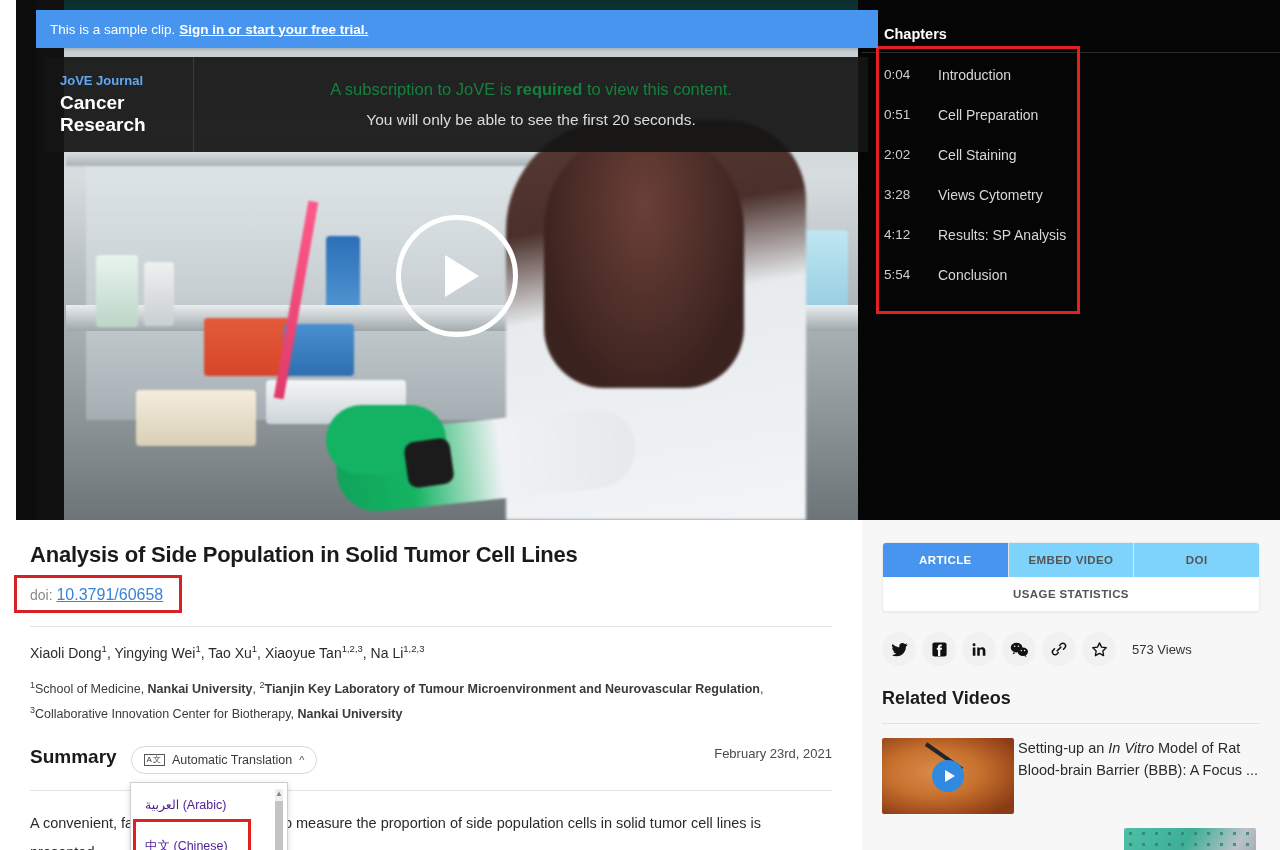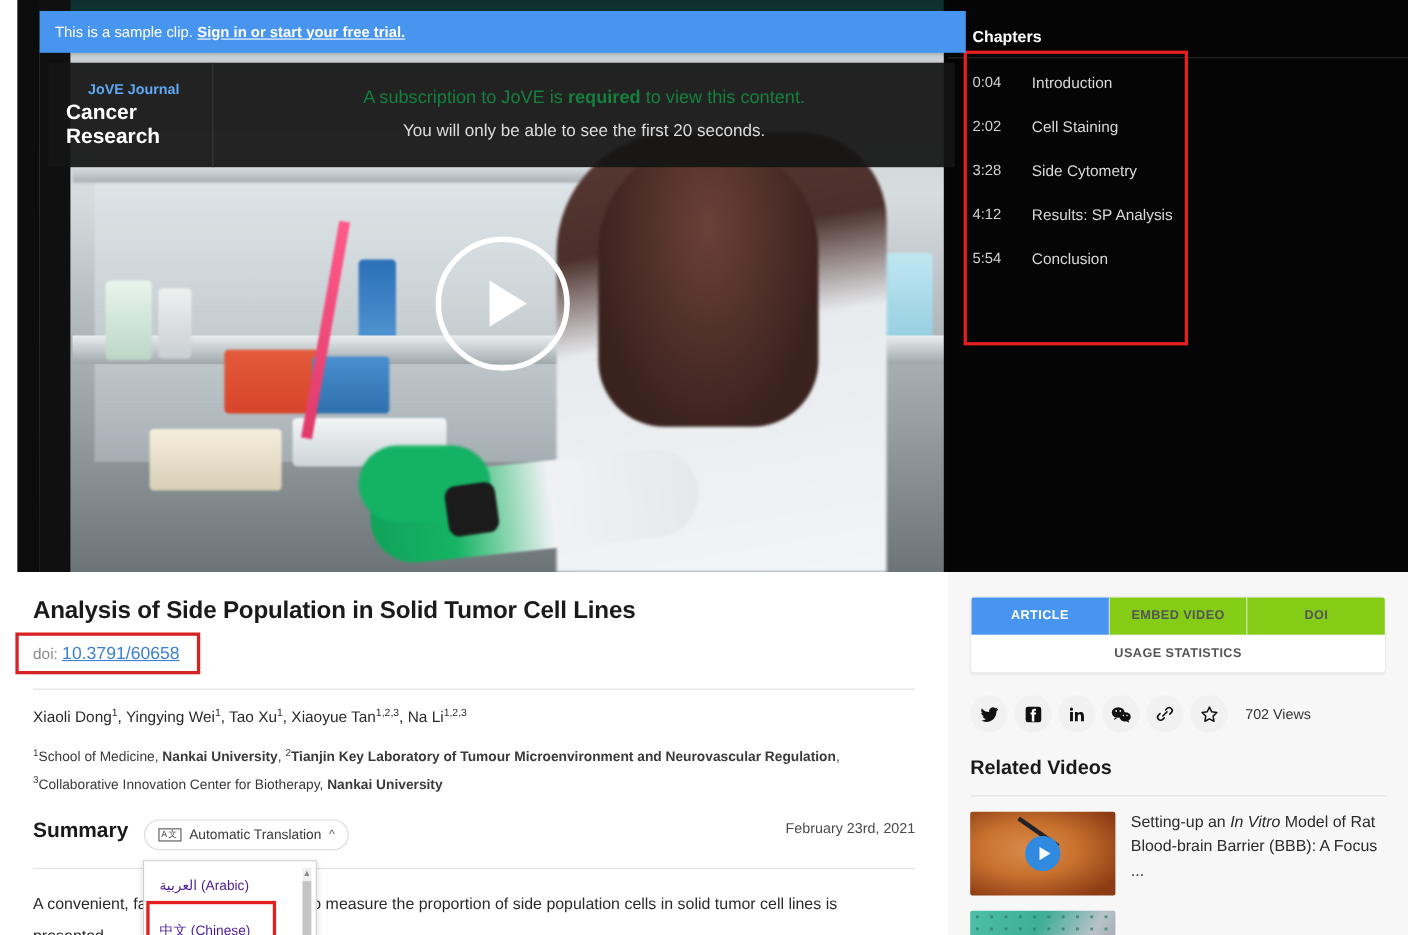--- a/index.html
+++ b/index.html
@@ -95,21 +95,21 @@
 
   
   .sub-overlay {
     position: absolute; left: 28px; top: 57px; width: 824px; height: 95px;
     background: rgba(20,20,20,.93); display: flex; align-items: center; z-index: 7;
   }
   .sub-left {
     width: 150px; height: 95px; display:flex; flex-direction: column;
     justify-content: center; padding-left: 16px; border-right: 1px solid #3a3a3a;
   }
-  .sub-journal { color:#5fa8f5; font-size: 13px; font-weight: bold; margin-bottom: 4px; margin-left: 20px; }
+  .sub-journal { color:#5fa8f5; font-size: 13px; font-weight: bold; margin-bottom: 4px; }
   .sub-title { color:#fff; font-size: 19px; font-weight: bold; }
   .sub-right { flex:1; display:flex; flex-direction: column; align-items:center; justify-content:center; gap:12px; }
   .sub-line1 { color:#15803d; font-size: 16.5px; }
   .sub-line1 b { font-weight: bold; }
   .sub-line2 { color:#dcdcdc; font-size: 15.5px; }
 
   
   .play-btn {
     position: absolute; left: 380px; top: 215px; width: 122px; height: 122px;
     border: 5px solid #fff; border-radius: 50%; z-index: 6;
@@ -201,40 +201,40 @@
     background: #f7f7f7; padding: 22px 20px 0 20px; overflow:hidden;
   }
   .tabs {
     background:#fff; border-radius: 4px; overflow:hidden;
     box-shadow: 0 1px 2px rgba(0,0,0,.06); border:1px solid #ececec;
   }
   .tabs-row1 { display:flex; }
   .tab {
     flex:1; height: 34px; display:flex; align-items:center; justify-content:center;
     font-size: 11.5px; font-weight: bold; letter-spacing:.4px; color:#555;
-    background:#84cc16; border-right:1px solid #e4e4e4; cursor:pointer;
+    background:#7dd3fc; border-right:1px solid #e4e4e4; cursor:pointer;
   }
   .tab:last-child { border-right: none; }
   .tab.active { background:#4895ef; color:#fff; }
   .tab-wide {
     height: 34px; display:flex; align-items:center; justify-content:center;
     font-size: 11.5px; font-weight: bold; letter-spacing:.4px; color:#555;
     background:#fff; cursor:pointer;
   }
 
   .social-row { display:flex; align-items:center; margin-top: 20px; gap: 6px; }
   .soc {
     width: 34px; height: 34px; border-radius:50%; background:#f1f1f1;
     display:flex; align-items:center; justify-content:center; cursor:pointer;
   }
   .views { margin-left: 10px; font-size: 13px; color:#333; }
 
   .rel-head { margin-top: 22px; font-size: 18px; font-weight: bold; color:#1a1a1a; }
   .rel-hr { height:1px; background:#e2e2e2; margin-top: 14px; }
-  .rel-item { display:flex; align-items:flex-start; gap: 14px; margin-top: 14px; cursor:pointer; }
+  .rel-item { display:flex; align-items:flex-start; gap: 4px; margin-top: 14px; cursor:pointer;justify-content:flex-end; }
   .rel-thumb {
     position:relative; width: 132px; height: 76px; flex:0 0 132px; border-radius:2px; overflow:hidden;
   }
   .rel-thumb.t1 { background: radial-gradient(ellipse at 40% 45%, #d98b4a 0%, #c8712f 40%, #8c3c14 85%); }
   .rel-thumb.t2 { background: linear-gradient(120deg,#4ec0a8 0%, #3fae96 40%, #b9c2c8 70%, #8d959b 100%); }
   .rel-thumb .needle {
     position:absolute; left: 44px; top: 4px; width: 44px; height: 4px;
     background:#22242a; transform: rotate(35deg); transform-origin: left center;
   }
   .rel-thumb .dots {
@@ -310,26 +310,30 @@
 
   <div class="chapters-panel">
     <div class="chapters-head">Chapters</div>
     <div class="chapters-rule"></div>
     <div class="chapters-list">
       <div class="chapter-row">
         <span class="chapter-time">0:04</span>
         <span class="chapter-label">Introduction</span>
       </div>
       <div class="chapter-row">
+        <span class="chapter-time">0:51</span>
+        <span class="chapter-label">Cell Preparation</span>
+      </div>
+      <div class="chapter-row">
         <span class="chapter-time">2:02</span>
         <span class="chapter-label">Cell Staining</span>
       </div>
       <div class="chapter-row">
         <span class="chapter-time">3:28</span>
-        <span class="chapter-label">Side Cytometry</span>
+        <span class="chapter-label">Views Cytometry</span>
       </div>
       <div class="chapter-row">
         <span class="chapter-time">4:12</span>
         <span class="chapter-label">Results: SP Analysis</span>
       </div>
       <div class="chapter-row">
         <span class="chapter-time">5:54</span>
         <span class="chapter-label">Conclusion</span>
       </div>
     </div>
@@ -427,21 +431,21 @@
               <path d="M12.8 7.2l1.8-1.8a3.6 3.6 0 0 1 5.1 5.1l-1.8 1.8"></path>
               <path d="M11.2 16.8l-1.8 1.8a3.6 3.6 0 0 1-5.1-5.1l1.8-1.8"></path>
             </g>
           </svg>
       </div>
       <div class="soc">
         <svg width="19" height="19" viewBox="0 0 24 24">
             <path fill="none" stroke="#111" stroke-width="1.7" stroke-linejoin="round" d="M12 3.6l2.6 5.4 5.9.8-4.3 4.1 1 5.9-5.2-2.8-5.2 2.8 1-5.9L3.5 9.8l5.9-.8z"></path>
           </svg>
       </div>
-      <span class="views">702 Views</span>
+      <span class="views">573 Views</span>
     </div>
 
     <div class="rel-head">Related Videos</div>
     <div class="rel-hr"></div>
 
     <div class="rel-item">
       <div class="rel-thumb t1">
         <div class="needle"></div>
         <div class="rel-play">
             <i></i>

